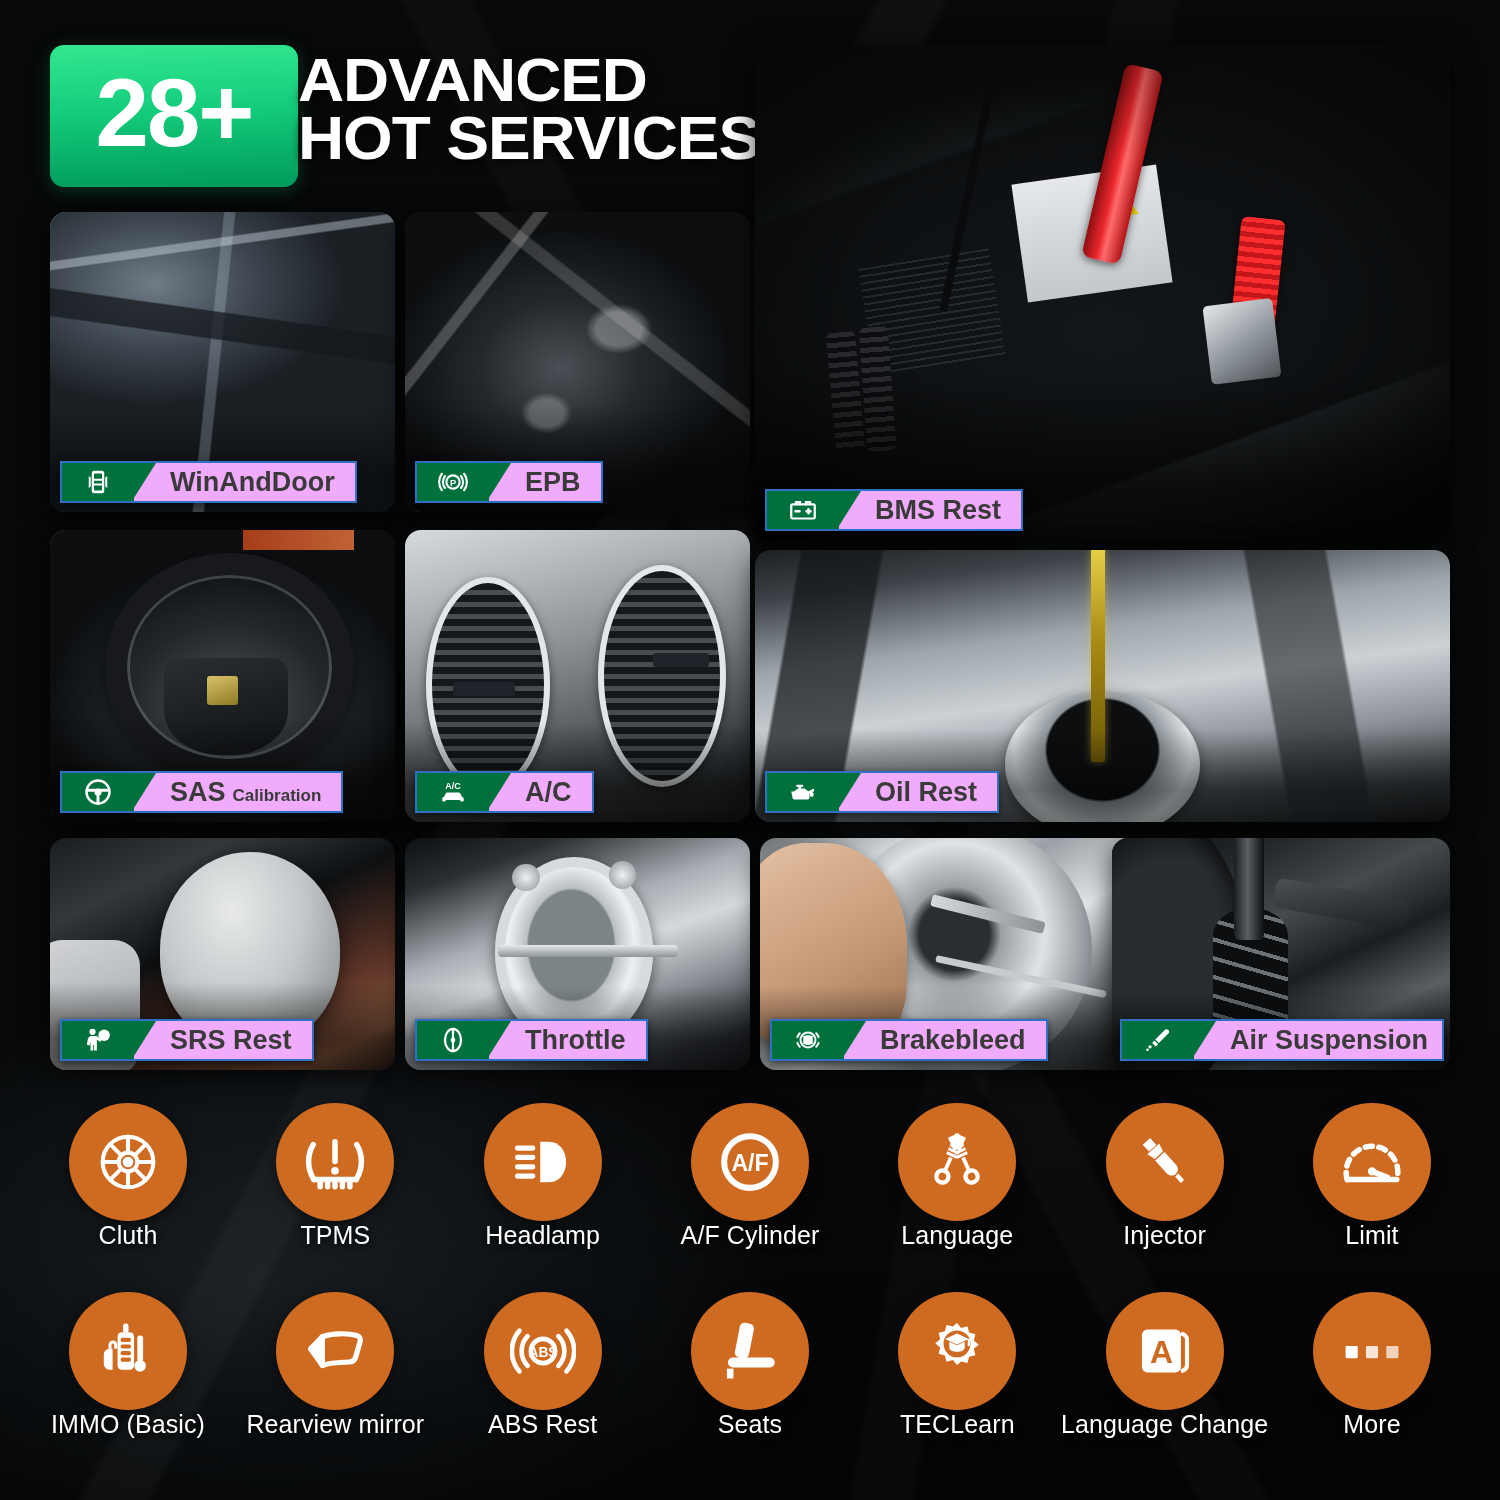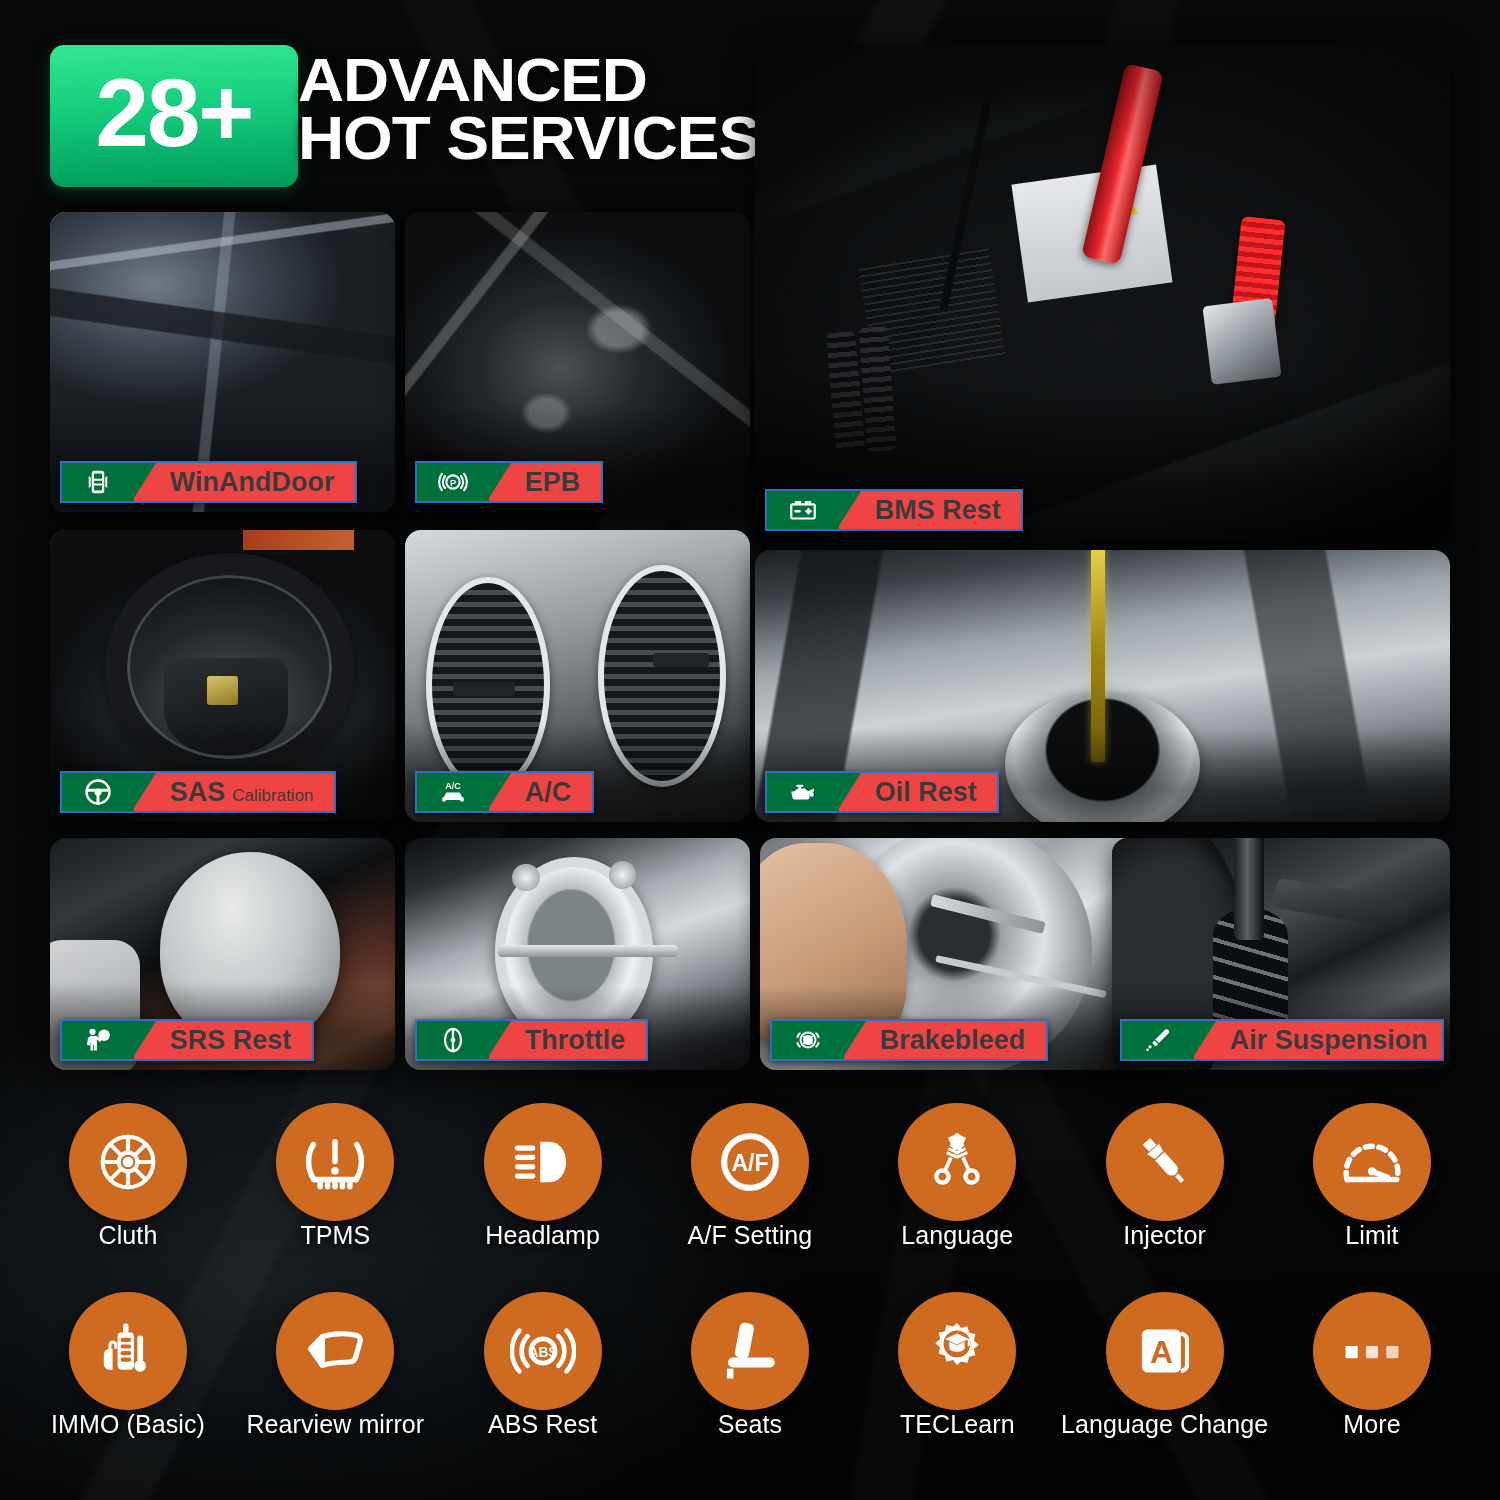--- a/index.html
+++ b/index.html
@@ -54,41 +54,41 @@
   .card{
     position:absolute; border-radius:16px; overflow:hidden;
     box-shadow:0 6px 26px rgba(0,0,0,.75);
   }
   .photo{ position:absolute; inset:0; }
 
   
   .chip{
     position:absolute; left:10px; bottom:9px;
     height:42px; display:flex; align-items:stretch;
-    border:2px solid #2f6fc4; background:#ef4444;
+    border:2px solid #2f6fc4; background:#f0abfc;
     box-shadow:0 2px 7px rgba(0,0,0,.55);
   }
   .chip-ico{
     position:relative; width:72px; background:#00713c;
     display:flex; align-items:center; justify-content:center;
     flex:0 0 auto;
   }
   .chip-ico::after{
     content:""; position:absolute; right:-22px; top:0; bottom:0; width:24px;
     background:#00713c;
     clip-path:polygon(0 0, 100% 0, 0 100%, 0% 100%);
   }
   .chip-ico svg{ width:30px; height:30px; display:block; }
   .chip-txt{
     display:flex; align-items:baseline; gap:7px;
     padding:0 20px 0 36px; color:#3a3a3a;
     font-size:27px; font-weight:700; white-space:nowrap;
     line-height:38px;
   }
-  .chip-sub{ font-size:17px; font-weight:400; }
+  .chip-sub{ font-size:17px; font-weight:700; }
 
   
   .orb-row{ position:absolute; left:0; right:0; display:flex; justify-content:space-between; padding:0 52px; }
   .orb{ width:152px; display:flex; flex-direction:column; align-items:center; }
   .orb-circle{
     width:118px; height:118px; border-radius:50%;
     background:#cf6a21;
     display:flex; align-items:center; justify-content:center;
     box-shadow:0 3px 14px rgba(0,0,0,.5);
   }
@@ -390,21 +390,21 @@
       </div>
       <div class="orb-label">Headlamp</div>
     </div>
     <div class="orb">
       <div class="orb-circle">
         <svg viewBox="0 0 24 24" fill="none" stroke="#fff" stroke-width="2.2">
           <circle cx="12" cy="12" r="9.4"></circle>
           <text x="12" y="15.4" font-size="8.4" font-weight="700" fill="#fff" stroke="none" text-anchor="middle" font-family="Liberation Sans, sans-serif">A/F</text>
         </svg>
       </div>
-      <div class="orb-label">A/F Setting</div>
+      <div class="orb-label">A/F Cylinder</div>
     </div>
     <div class="orb">
       <div class="orb-circle">
         <svg viewBox="0 0 24 24" fill="#fff">
           <g transform="rotate(24 12 12)">
             <path d="M7.2 2.6h4.2v5.2H7.2z"></path>
               <path d="M7.2 8.3h4.2v1.1H7.2zM7.2 9.9h4.2V11H7.2z"></path>
             <path d="M8.6 11.4h1.4v5.4H8.6z"></path>
               <circle cx="9.3" cy="19" r="2.2" fill="none" stroke="#fff" stroke-width="1.6"></circle>
           </g>

